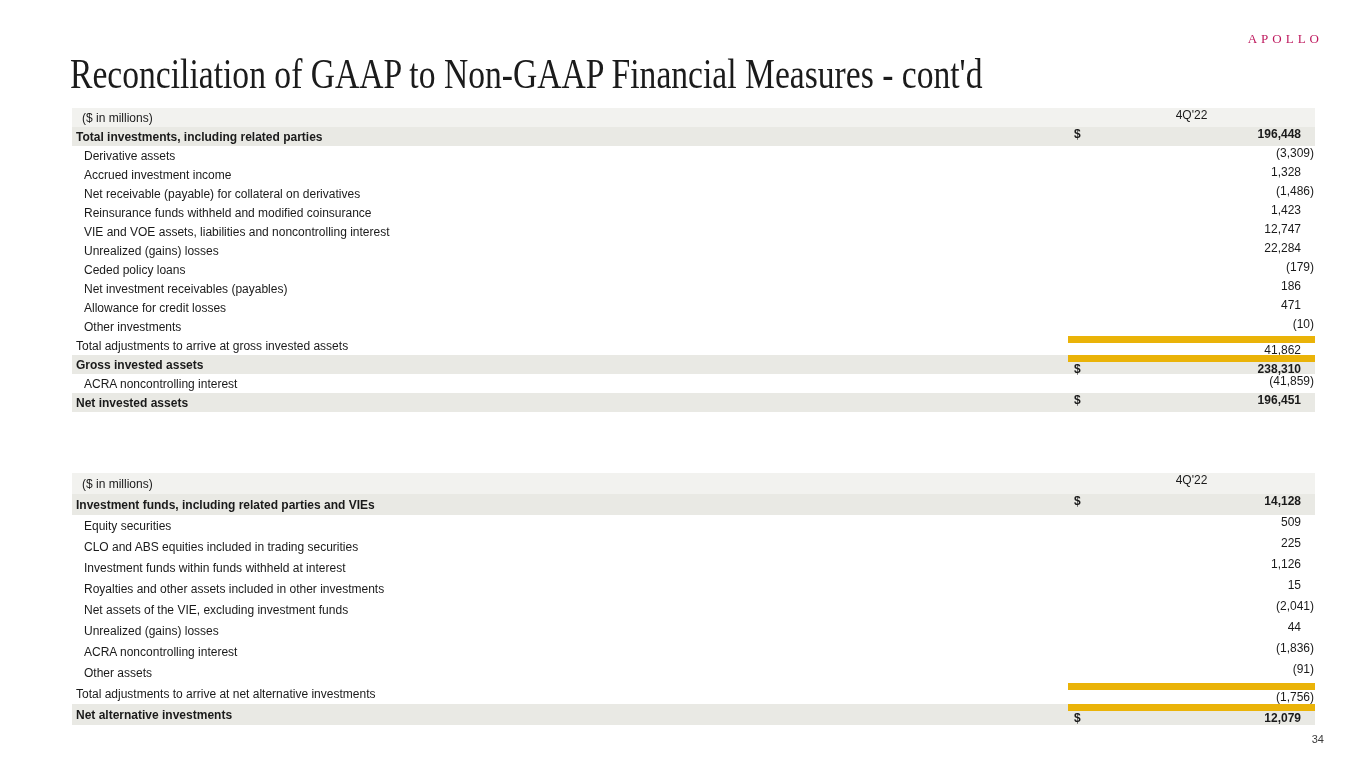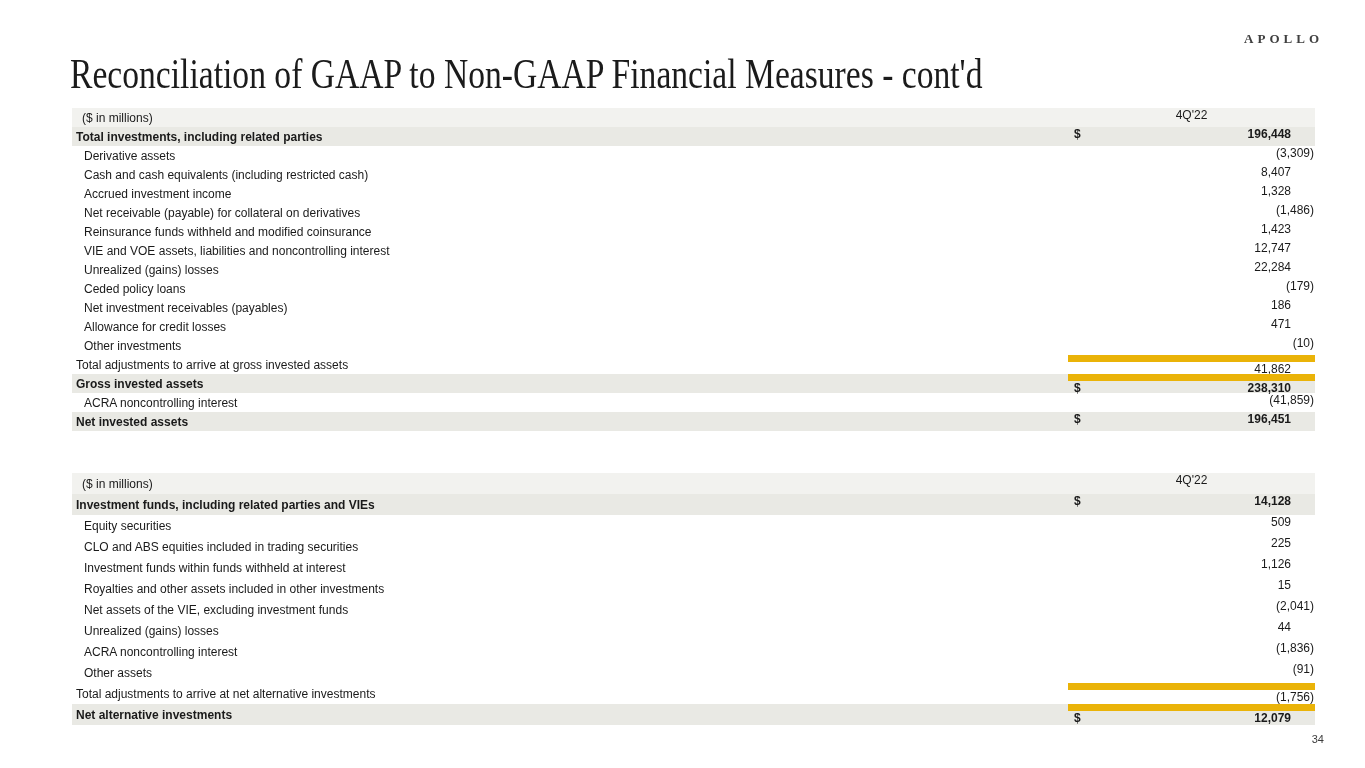--- a/index.html
+++ b/index.html
@@ -9,23 +9,23 @@
     font-family: "Liberation Sans", sans-serif;
     color: #1a1a1a;
     overflow: hidden;
     position: relative;
   }
   .logo {
     position: absolute;
     top: 31px; right: 42px;
     font-family: "Liberation Serif", serif;
     font-size: 13px;
-    font-weight: bold;
+    font-weight: normal;
     letter-spacing: 4px;
-    color: #404040;
+    color: #be185d;
   }
   .title {
     position: absolute;
     left: 70px; top: 50px;
     font-family: "Liberation Serif", serif;
     font-size: 42px;
     font-weight: 400;
     color: #1b1b1b;
     white-space: nowrap;
     transform: scaleX(0.80);
@@ -65,21 +65,21 @@
   .row.header .vals { justify-content: center; }
   .row.rule .vals { border-top: 7px solid #eab308; }
   .cur {
     width: 34px;
     padding-left: 6px;
     text-align: left;
   }
   .val {
     flex: 1;
     text-align: right;
-    padding-right: 24px;
+    padding-right: 14px;
   }
   .val.neg { padding-right: 1px; }
   .page-number {
     position: absolute;
     top: 733px; right: 41px;
     font-size: 11px;
     color: #3c3c3c;
   }
 </style>
 </head>
@@ -105,27 +105,20 @@
         </div>
       </div>
       <div class="row item">
         <span class="label">Derivative assets</span>
         <div class="vals">
           <span class="cur"></span>
           <span class="val neg">(3,309)</span>
         </div>
       </div>
       <div class="row item">
-        <span class="label">Cash and cash equivalents (including restricted cash)</span>
-        <div class="vals">
-          <span class="cur"></span>
-          <span class="val">8,407</span>
-        </div>
-      </div>
-      <div class="row item">
         <span class="label">Accrued investment income</span>
         <div class="vals">
           <span class="cur"></span>
           <span class="val">1,328</span>
         </div>
       </div>
       <div class="row item">
         <span class="label">Net receivable (payable) for collateral on derivatives</span>
         <div class="vals">
           <span class="cur"></span>

